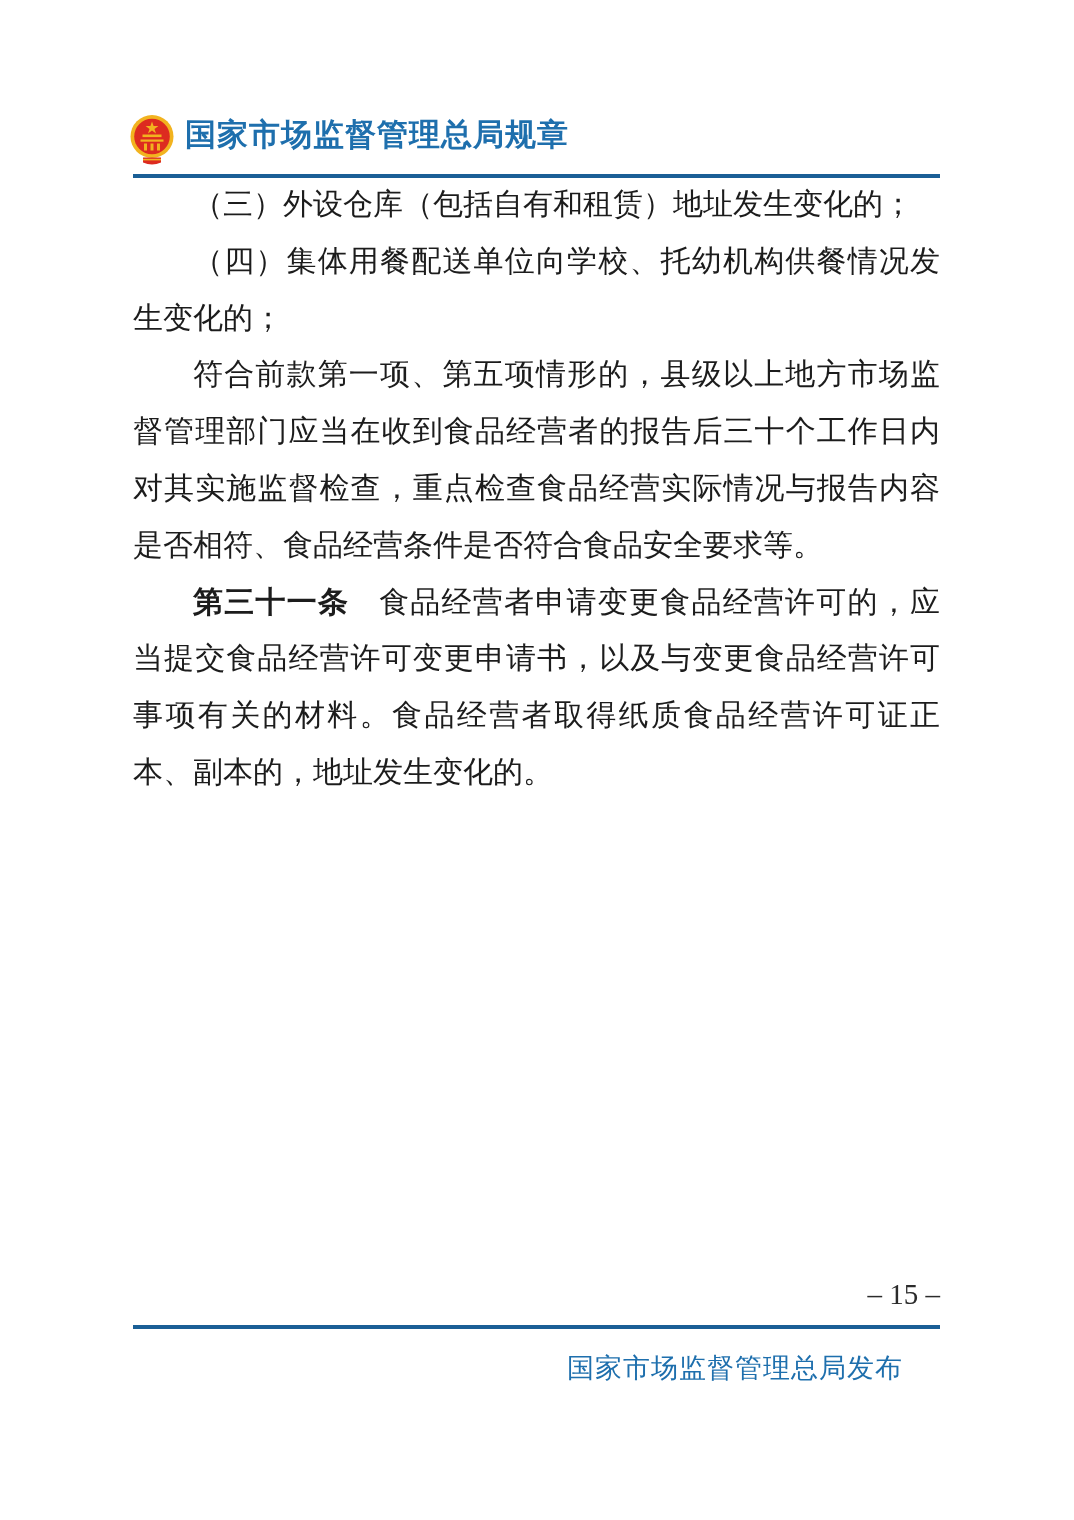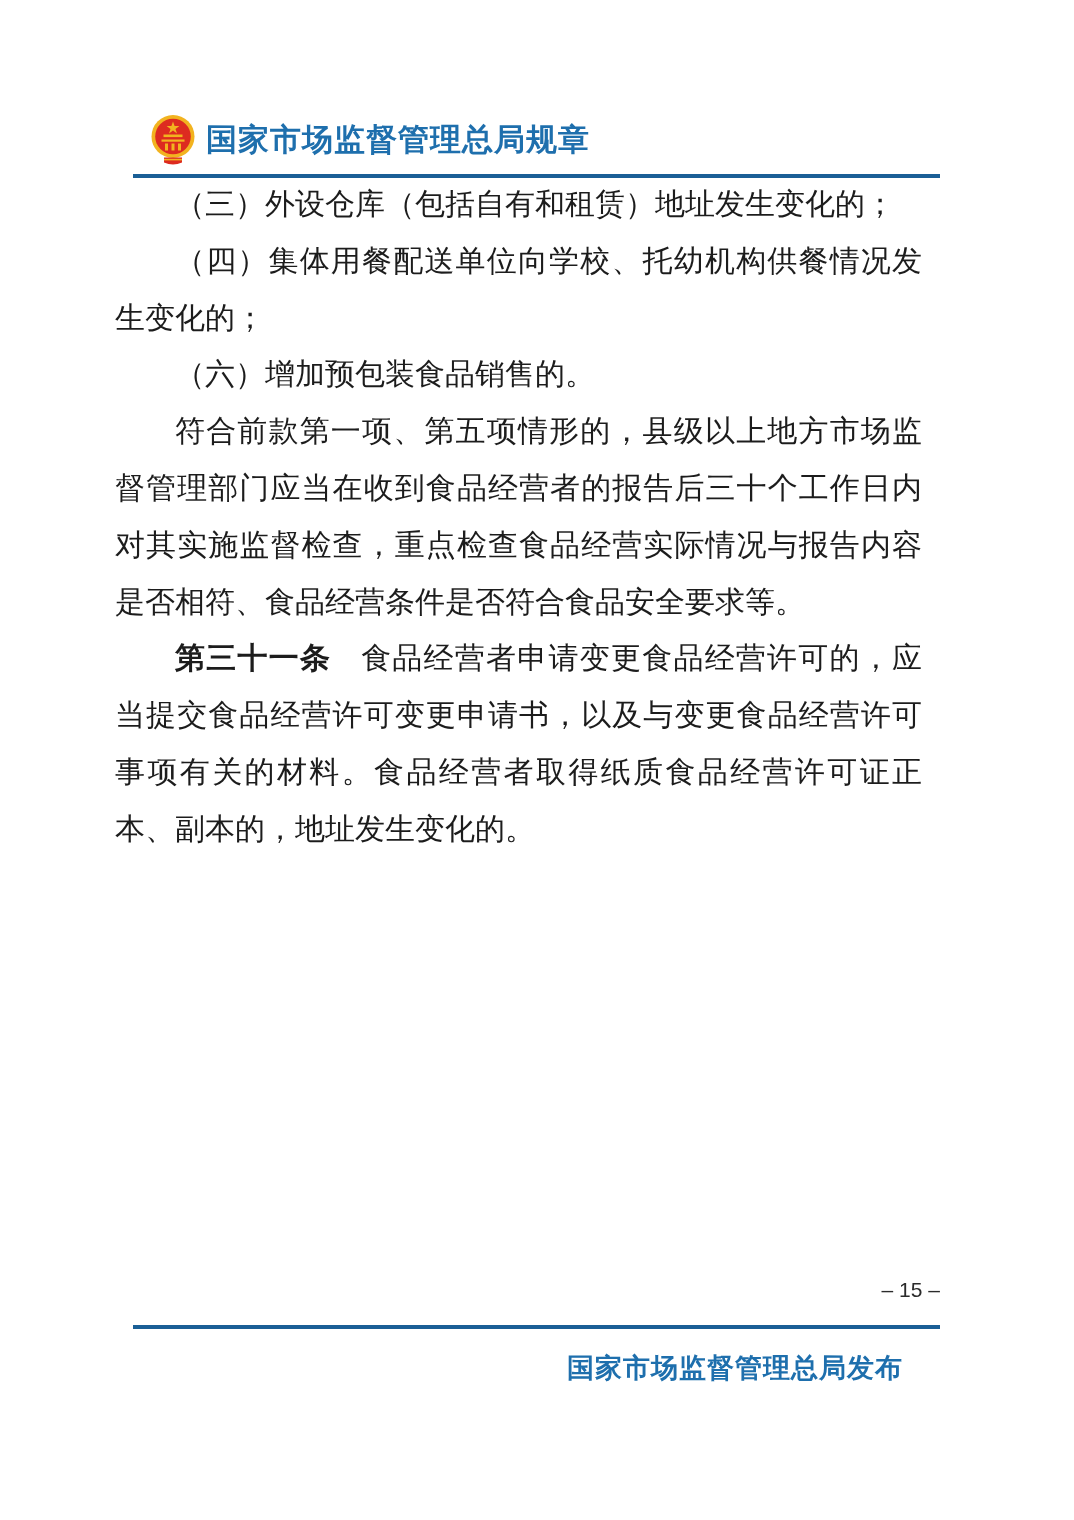--- a/index.html
+++ b/index.html
@@ -5,58 +5,58 @@
   html,body{margin:0;padding:0;background:#ffffff;}
   .page{
     position:relative;
     width:1074px;height:1520px;
     background:#ffffff;
     overflow:hidden;
     font-family:"Liberation Serif","DejaVu Serif",serif;
   }
   
   .header-row{
-    position:absolute;left:150px;top:114px;width:807px;
-    display:flex;align-items:center;gap:10px;
+    position:absolute;left:129px;top:114px;width:807px;
+    display:flex;gap:10px;
   }
   .emblem{width:46px;height:52px;display:inline-block;flex:0 0 auto;}
   .header-title{
     margin:0;
     font-family:"Liberation Sans","DejaVu Sans",sans-serif;
     font-size:31px;font-weight:bold;letter-spacing:1px;
   }
   .rule{position:absolute;left:133px;width:807px;height:4px;}
   .header-rule{top:174px;}
   
   .doc-body{
-    position:absolute;left:115px;top:176px;width:807px;
+    position:absolute;left:133px;top:176px;width:807px;
     color:#1c1c1c;
   }
   .para{
     margin:0;
     font-size:30px;
     line-height:56.8px;
     text-align:justify;
     text-indent:2em;
     letter-spacing:0;
   }
   .para .lead{font-weight:bold;margin-right:1em;margin-top:32px;}
   
   .pagenum-row{
     position:absolute;left:133px;top:1278px;width:807px;
     text-align:right;
-    font-size:21px;color:#2b2b2b;
-    font-family:Liberation Sans, sans-serif;
+    font-size:29px;color:#2b2b2b;
+    font-family:Liberation Serif, serif;
   }
   .footer-rule{top:1325px;}
   .publisher{
     position:absolute;left:133px;top:1350px;width:770px;
     text-align:right;
     font-family:"Liberation Sans","DejaVu Sans",sans-serif;
-    font-size:27px;font-weight:bold;letter-spacing:1px;
+    font-size:27px;font-weight:normal;letter-spacing:1px;
   }
 </style>
 </head>
 <body>
 
 <div class="page">
 
   <div class="header-row">
     <span class="emblem">
       <svg viewBox="0 0 46 52" width="46" height="52" aria-hidden="true">
@@ -75,21 +75,20 @@
     <h1 class="header-title" style="color:#1e6fad">国家市场监督管理总局规章</h1>
   </div>
   <div class="rule header-rule" style="background:#1a5f96"></div>
 
   <main class="doc-body">
     <p class="para"><span>（三）外设仓库（包括自有和租赁）地址发生变化的；</span></p>
 
     <p class="para"><span>（四）集体用餐配送单位向学校、托幼机构供餐情况发生变化的；</span></p>
 
 
-    <p class="para"><span>（六）增加预包装食品销售的。</span></p>
 
     <p class="para"><span>符合前款第一项、第五项情形的，县级以上地方市场监督管理部门应当在收到食品经营者的报告后三十个工作日内对其实施监督检查，重点检查食品经营实际情况与报告内容是否相符、食品经营条件是否符合食品安全要求等。</span></p>
 
     <p class="para"><b class="lead">第三十一条</b><span>食品经营者申请变更食品经营许可的，应当提交食品经营许可变更申请书，以及与变更食品经营许可事项有关的材料。食品经营者取得纸质食品经营许可证正本、副本的，地址发生变化的。</span></p>
 
 
   </main>
 
   <div class="pagenum-row">
     <span>– 15 –</span>

